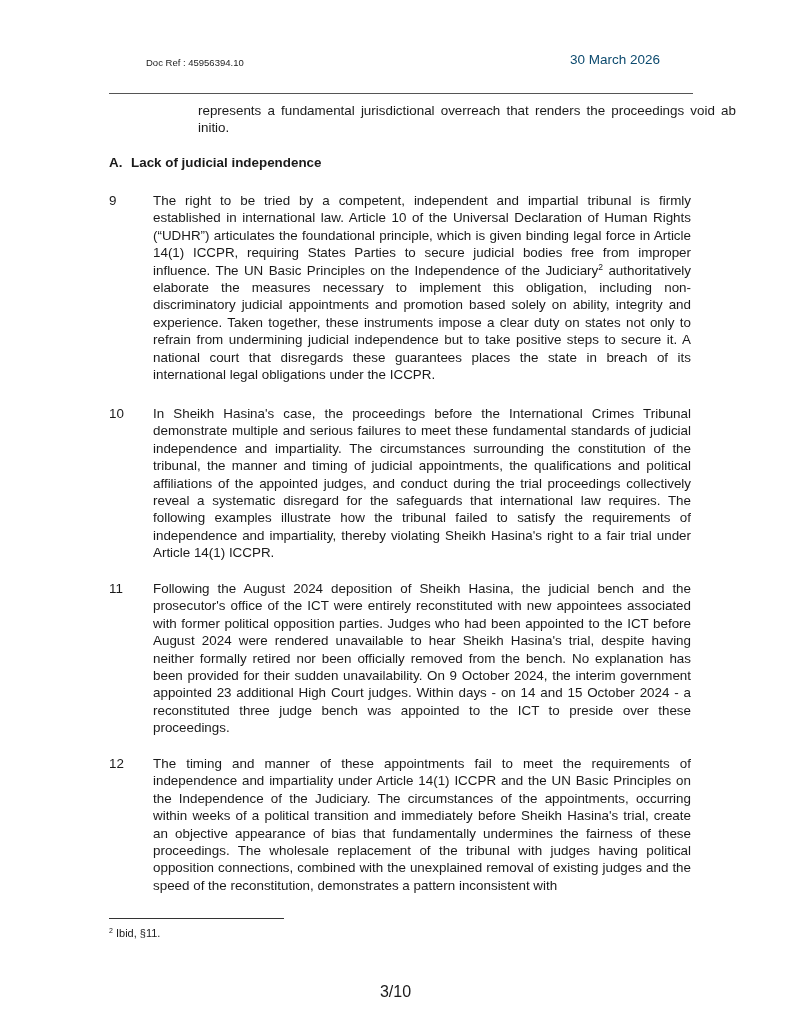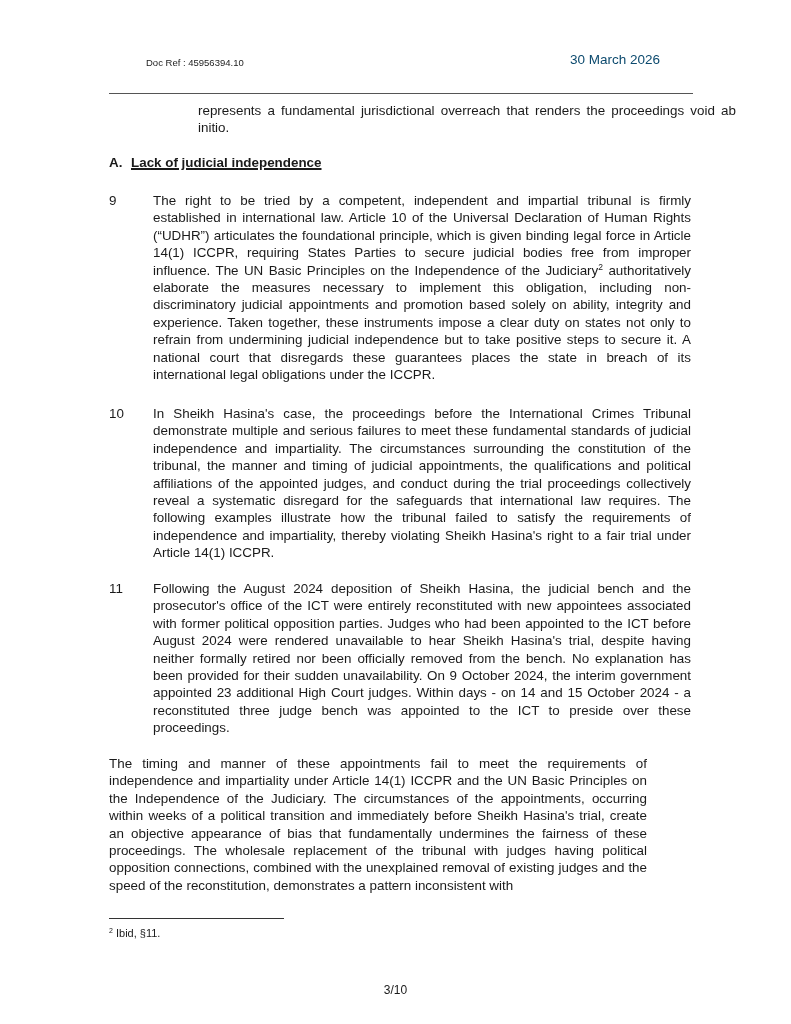--- a/index.html
+++ b/index.html
@@ -10,36 +10,36 @@
     .doc-ref { position: absolute; left: 109px; top: 57px; font-size: 9.5px; color: #222; padding-left: 37px; }
     .doc-date { position: absolute; right: 131px; top: 52px; font-size: 13.5px; color: #0c4a6e; }
     .header-rule { position: absolute; left: 109px; top: 93px; width: 584px; height: 1px; background: #555; }
 
     .para-text {
       font-size: 13.4px; line-height: 17.4px; text-align: justify; text-align-last: left;
     }
     .cont { position: absolute; left: 170px; top: 102px; width: 538px; margin-left: 28px; }
     .heading { position: absolute; left: 109px; top: 155px; font-size: 13.4px; font-weight: bold; }
     .heading .letter { display: inline-block; width: 22px; }
-    .heading .title { text-decoration: underline; text-decoration-thickness: 2px; margin-top: 20px; }
+    .heading .title { text-decoration-thickness: 2px; margin-top: 20px; }
 
     .para { position: absolute; left: 109px; width: 582px; display: flex; }
     .para .num { width: 44px; flex: none; font-size: 13.4px; line-height: 17.4px; }
     .para .body { width: 538px; }
     sup.fn { font-size: 8.5px; vertical-align: 5px; line-height: 0; }
 
     .p9 { top: 192px; }
     .p10 { top: 405px; }
     .p11 { top: 580px; }
     .p12 { top: 755px; }
 
     .fn-rule { position: absolute; left: 109px; top: 918px; width: 175px; height: 1px; background: #333; }
     .footnote { position: absolute; left: 109px; top: 927px; font-size: 11px; }
     .footnote sup { font-size: 7px; vertical-align: 4px; }
-    .page-num { position: absolute; left: 0; width: 791px; top: 983px; text-align: center; font-size: 12px; }
+    .page-num { position: absolute; left: 0; width: 791px; top: 983px; text-align: center; font-size: 16px; }
   </style>
 </head>
 <body>
 
 <div class="doc-ref">Doc Ref : 45956394.10</div>
 <div class="doc-date">30 March 2026</div>
 <div class="header-rule"></div>
 
 <div class="cont para-text">represents a fundamental jurisdictional overreach that renders the proceedings void ab initio.</div>
 
@@ -56,19 +56,20 @@
   <div class="num">10</div>
   <div class="body para-text">In Sheikh Hasina's case, the proceedings before the International Crimes Tribunal demonstrate multiple and serious failures to meet these fundamental standards of judicial independence and impartiality. The circumstances surrounding the constitution of the tribunal, the manner and timing of judicial appointments, the qualifications and political affiliations of the appointed judges, and conduct during the trial proceedings collectively reveal a systematic disregard for the safeguards that international law requires. The following examples illustrate how the tribunal failed to satisfy the requirements of independence and impartiality, thereby violating Sheikh Hasina's right to a fair trial under Article 14(1) ICCPR.</div>
 </div>
 
 <div class="para p11">
   <div class="num">11</div>
   <div class="body para-text">Following the August 2024 deposition of Sheikh Hasina, the judicial bench and the prosecutor's office of the ICT were entirely reconstituted with new appointees associated with former political opposition parties. Judges who had been appointed to the ICT before August 2024 were rendered unavailable to hear Sheikh Hasina's trial, despite having neither formally retired nor been officially removed from the bench. No explanation has been provided for their sudden unavailability. On 9 October 2024, the interim government appointed 23 additional High Court judges. Within days - on 14 and 15 October 2024 - a reconstituted three judge bench was appointed to the ICT to preside over these proceedings.</div>
 </div>
 
 <div class="para p12">
+  <div class="num">12</div>
   <div class="body para-text">The timing and manner of these appointments fail to meet the requirements of independence and impartiality under Article 14(1) ICCPR and the UN Basic Principles on the Independence of the Judiciary. The circumstances of the appointments, occurring within weeks of a political transition and immediately before Sheikh Hasina's trial, create an objective appearance of bias that fundamentally undermines the fairness of these proceedings. The wholesale replacement of the tribunal with judges having political opposition connections, combined with the unexplained removal of existing judges and the speed of the reconstitution, demonstrates a pattern inconsistent with</div>
 </div>
 
 <div class="fn-rule"></div>
 <div class="footnote"><sup>2</sup><span> Ibid, §11.</span></div>
 
 <div class="page-num">3/10</div>
 
 </body></html>

